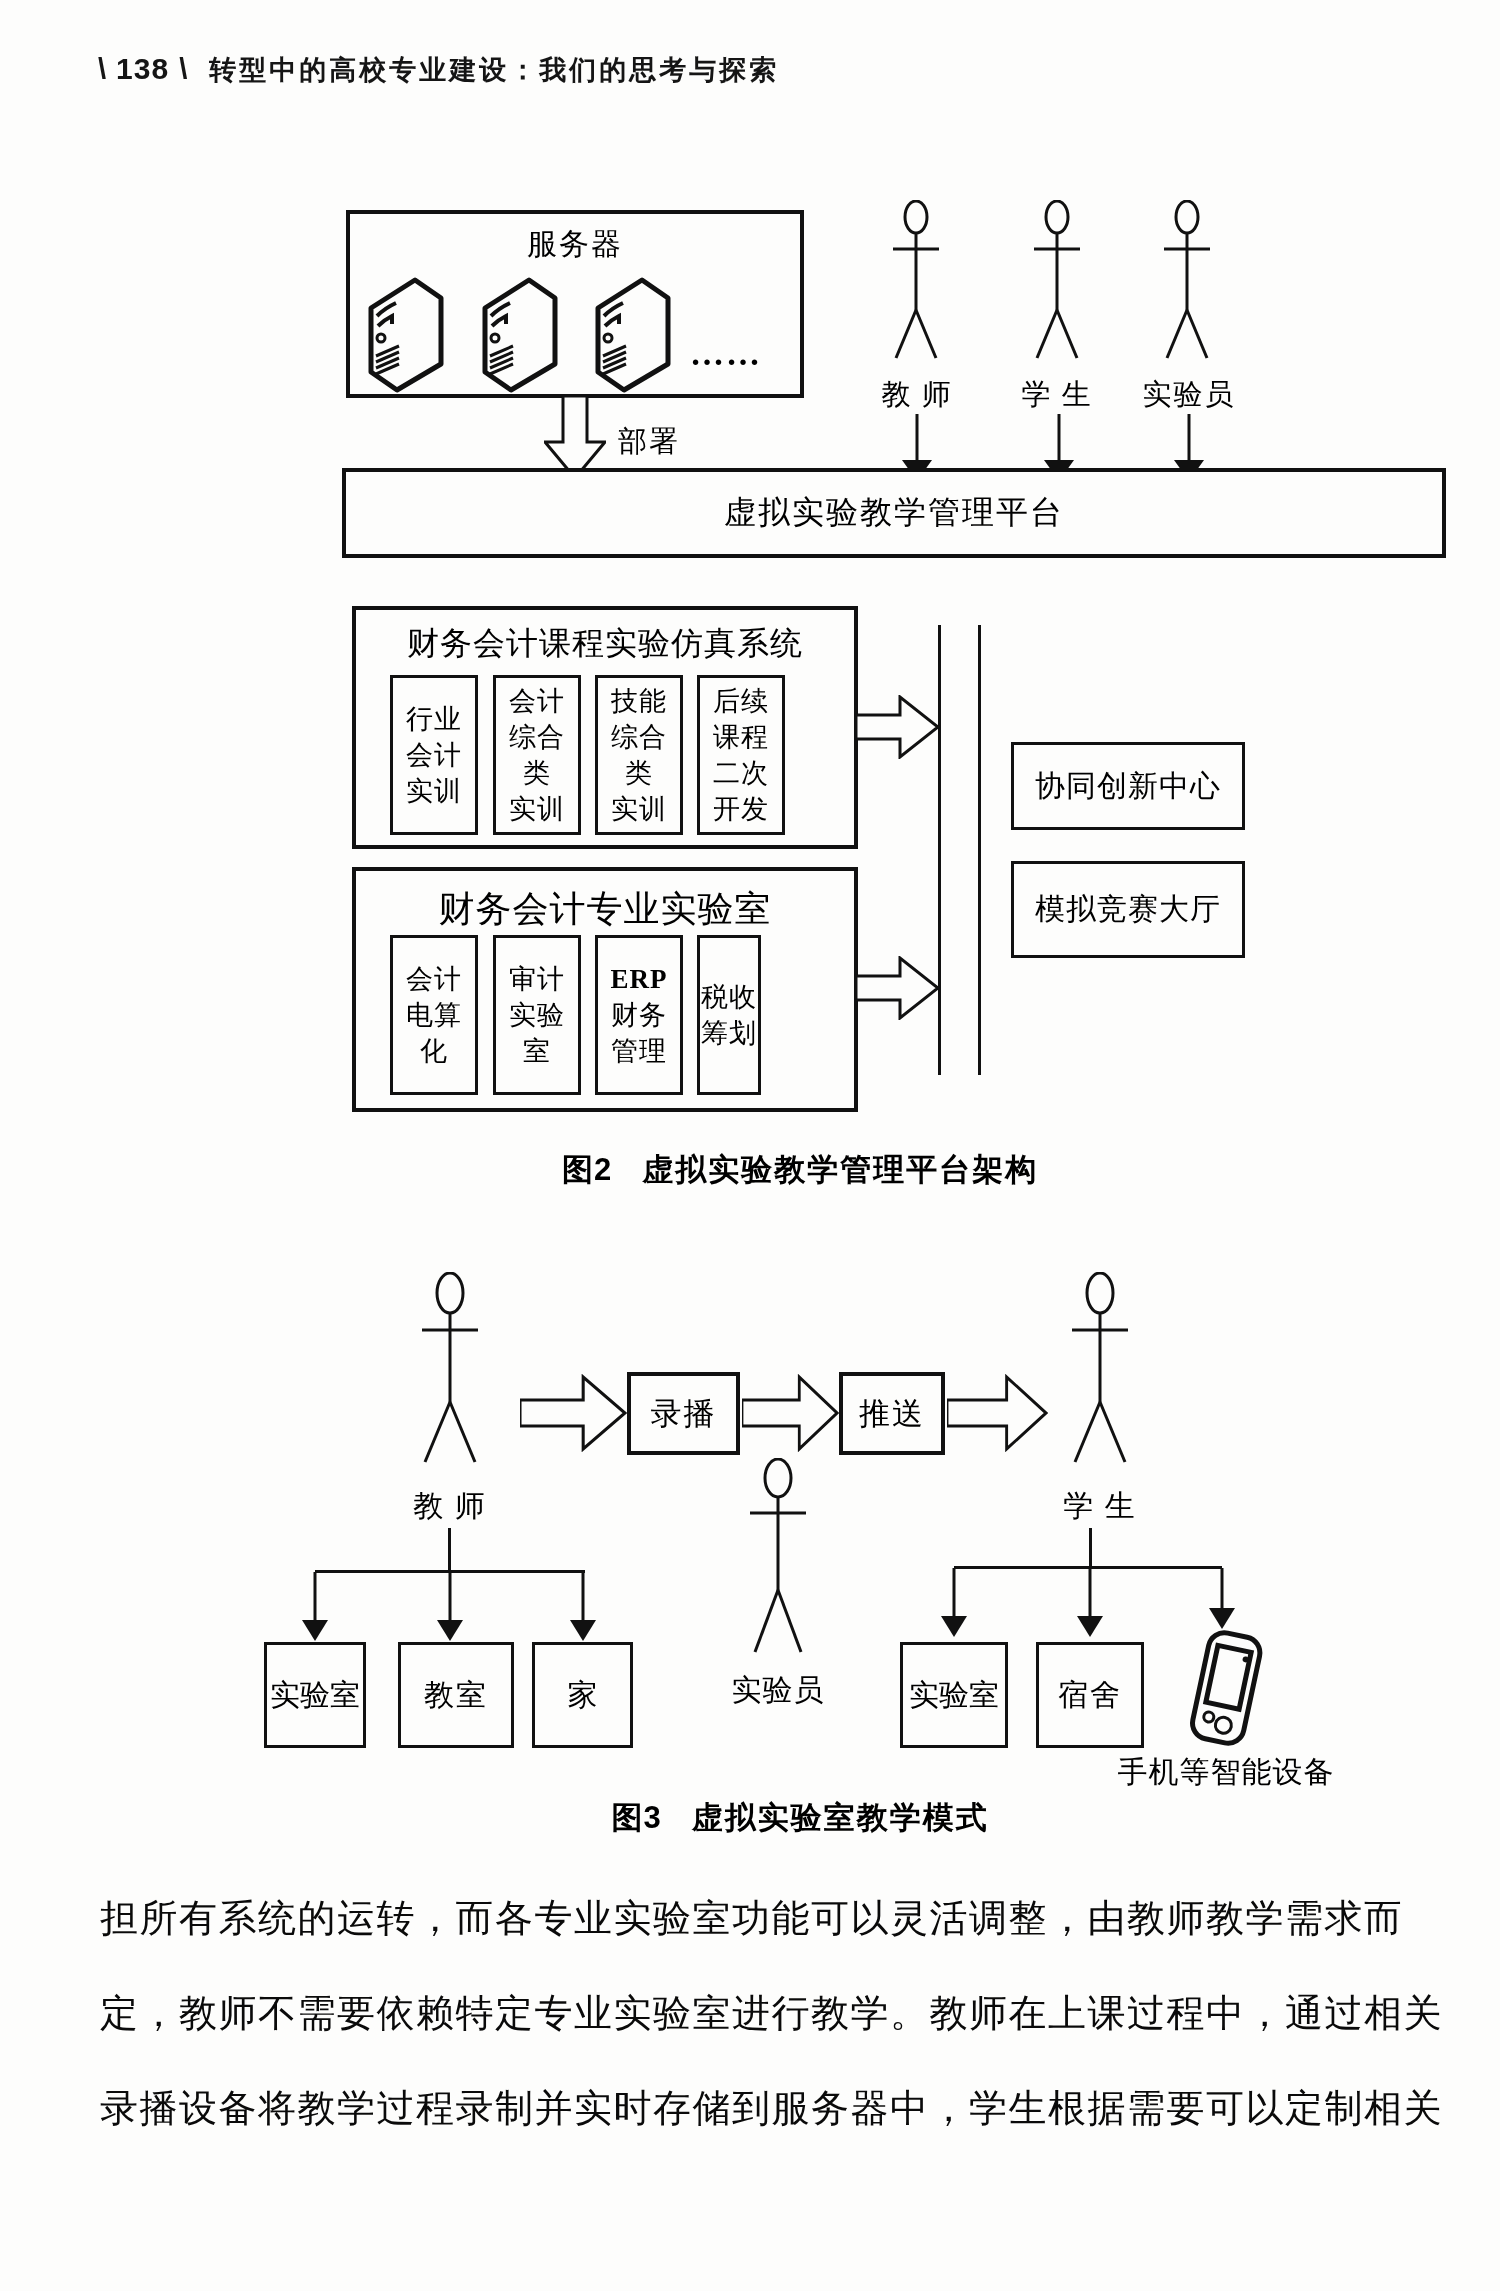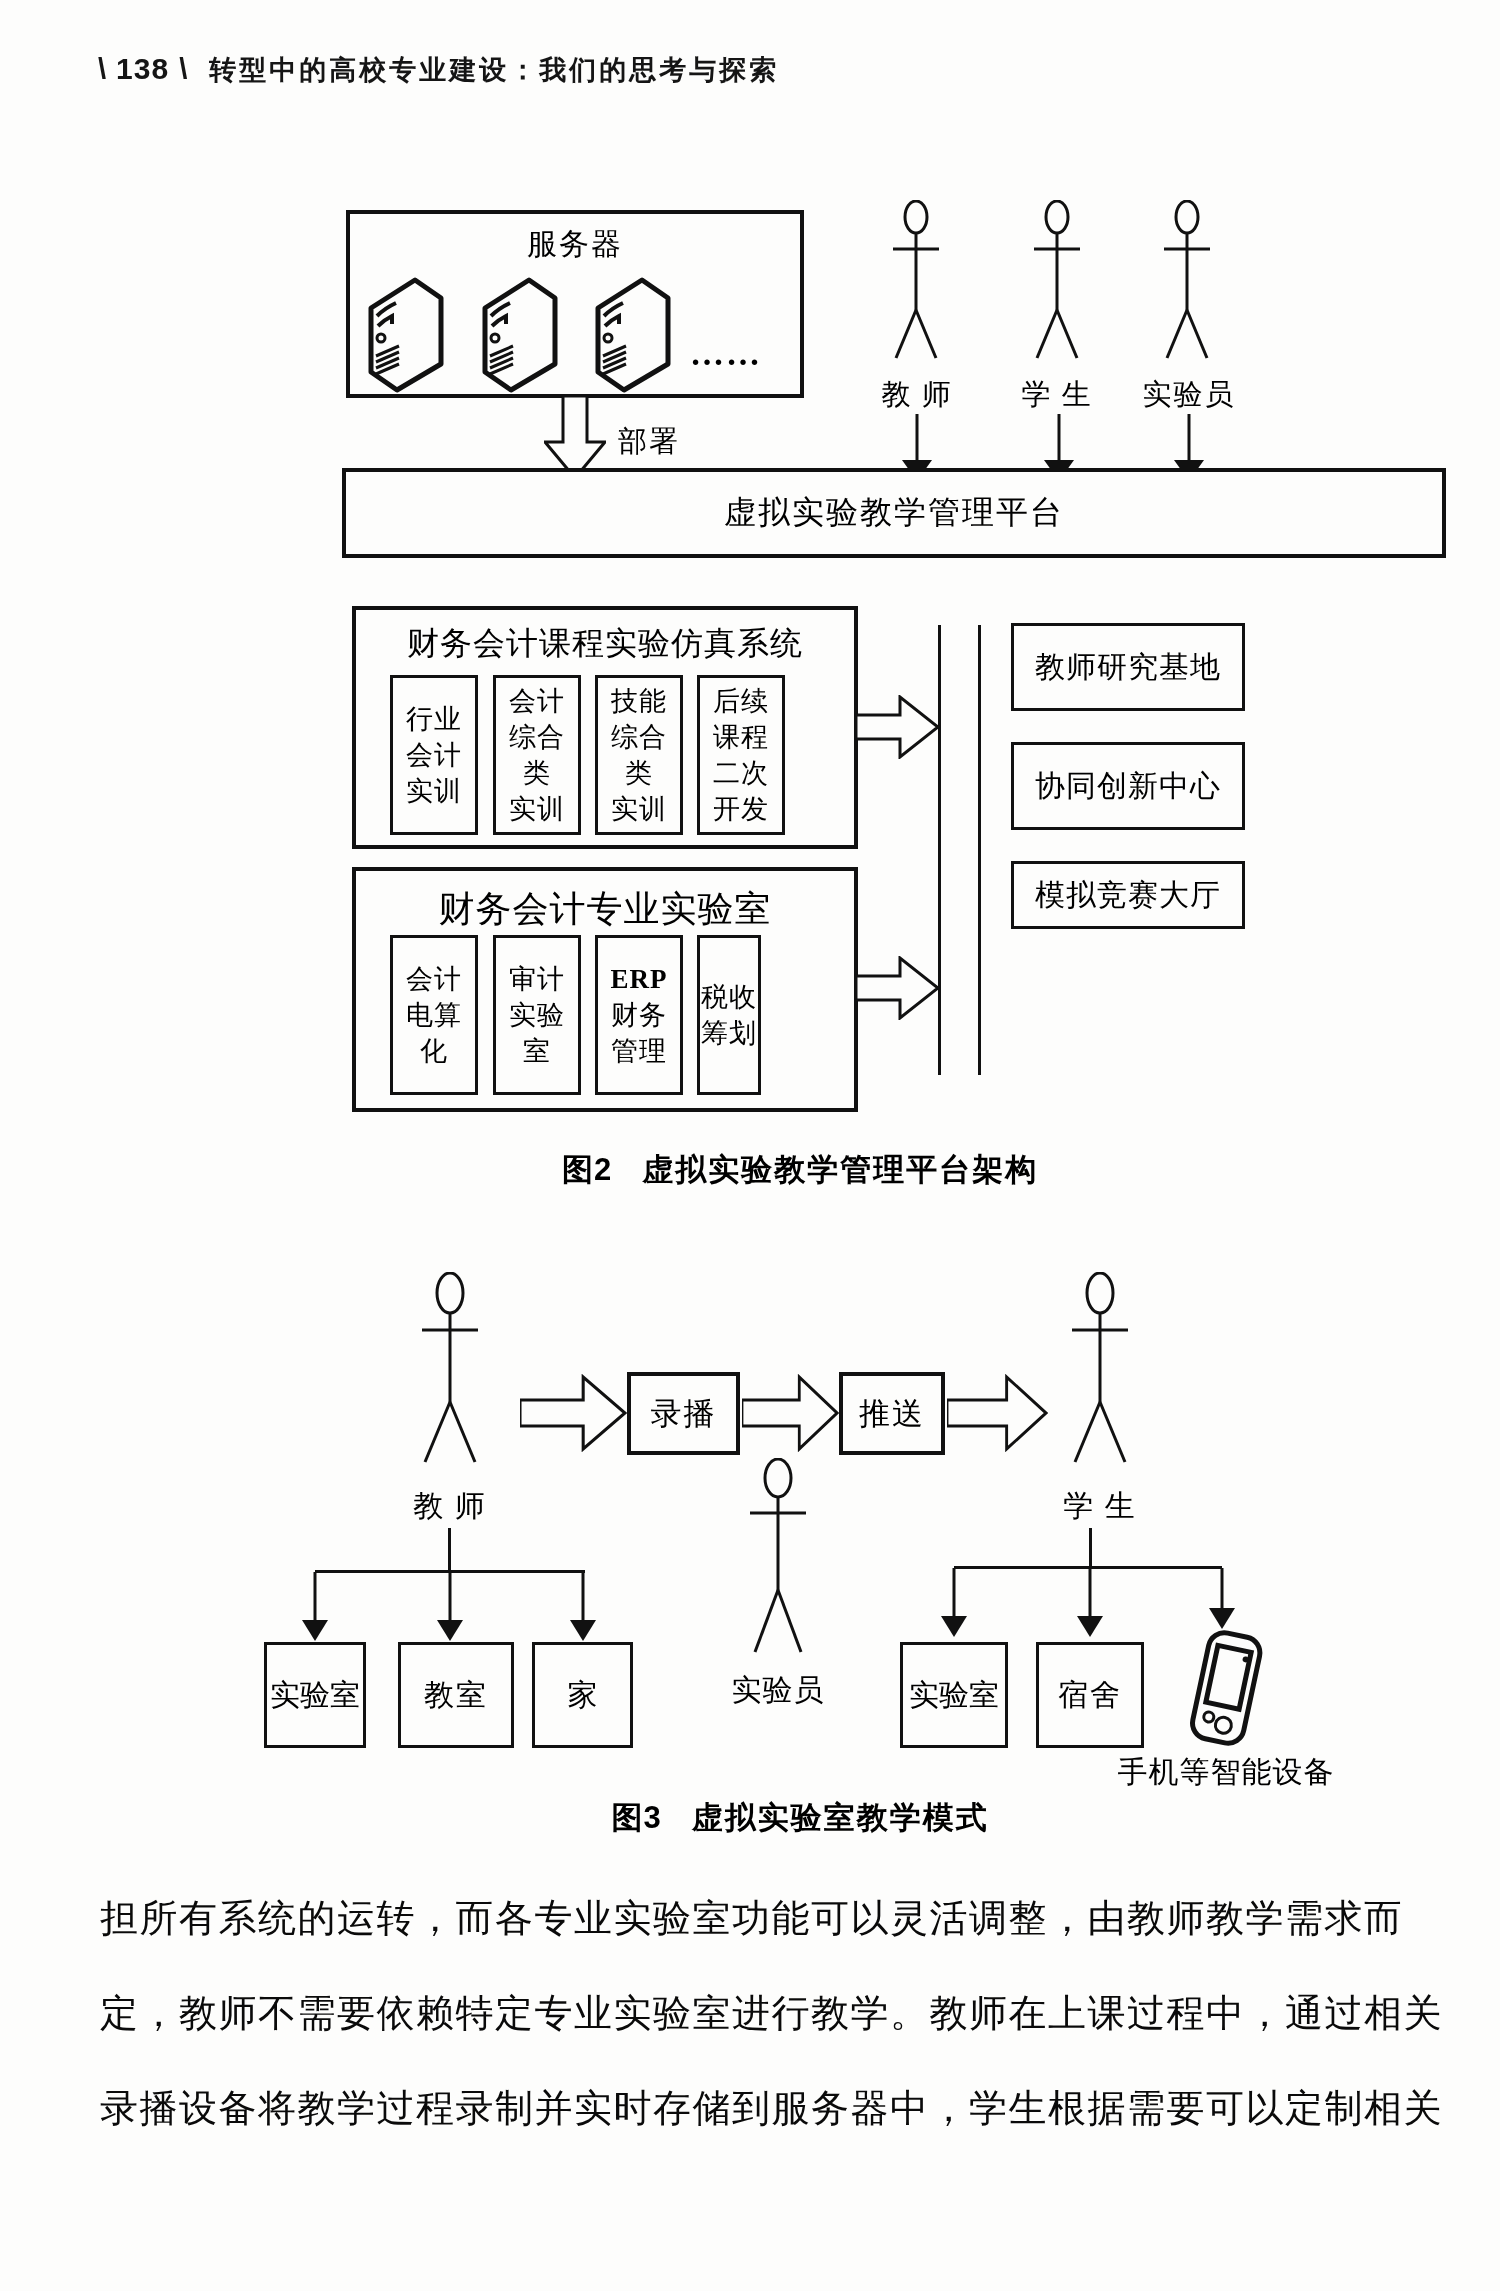--- a/index.html
+++ b/index.html
@@ -183,27 +183,24 @@
   <svg class="abs" style="left:856px;top:695px;" width="84" height="64" viewBox="0 0 84 64">
     <polygon points="0,20 44,20 44,2 82,32 44,62 44,44 0,44" fill="#fdfdfc" stroke="#111" stroke-width="3"></polygon>
   </svg>
   <svg class="abs" style="left:856px;top:956px;" width="84" height="64" viewBox="0 0 84 64">
     <polygon points="0,20 44,20 44,2 82,32 44,62 44,44 0,44" fill="#fdfdfc" stroke="#111" stroke-width="3"></polygon>
   </svg>
 
   <div class="vline" style="left:938px;top:625px;height:450px;"></div>
   <div class="vline" style="left:978px;top:625px;height:450px;"></div>
 
-  <div class="box center-flex" style="left:1011px;top:623px;width:234px;height:88px;font-size:30px;letter-spacing:1px;">
-    <span>教师研究基地</span>
-  </div>
   <div class="box center-flex" style="left:1011px;top:742px;width:234px;height:88px;font-size:30px;letter-spacing:1px;">
     <span>协同创新中心</span>
   </div>
-  <div class="box center-flex" style="left:1011px;top:861px;width:234px;height:68px;font-size:30px;letter-spacing:1px;">
+  <div class="box center-flex" style="left:1011px;top:861px;width:234px;height:97px;font-size:30px;letter-spacing:1px;">
     <span>模拟竞赛大厅</span>
   </div>
 
   <div class="caption" style="top:1150px;">
     <span class="cap-label">图2</span>
     <span>虚拟实验教学管理平台架构</span>
   </div>
 
   <svg class="abs" style="left:415px;top:1272px;" width="70" height="192" viewBox="0 0 70 192">
     <ellipse cx="35" cy="21" rx="13" ry="20" fill="none" stroke="#111" stroke-width="3"></ellipse>

